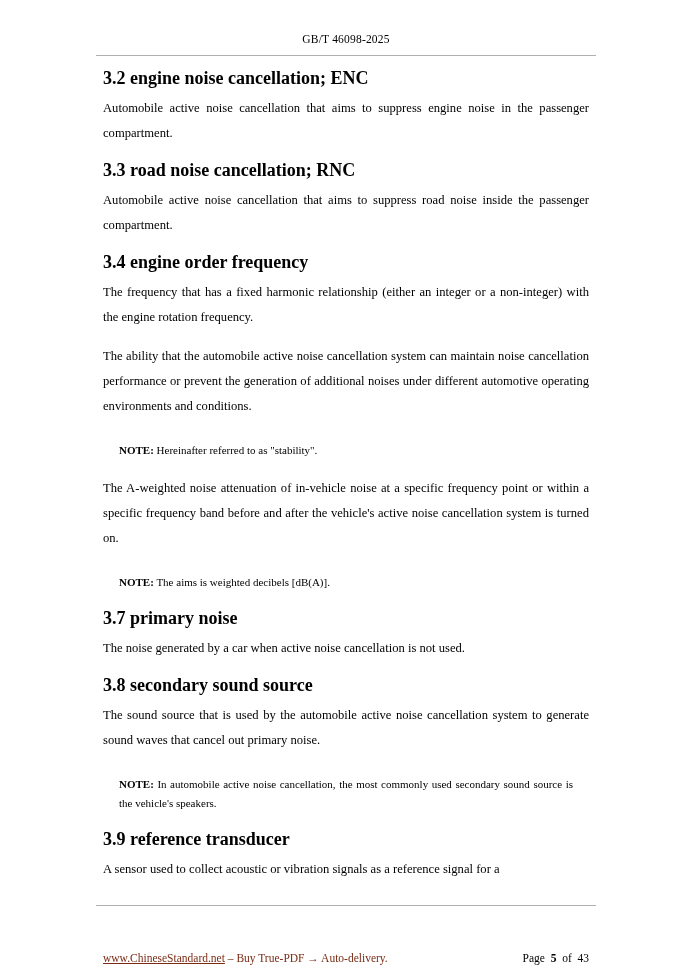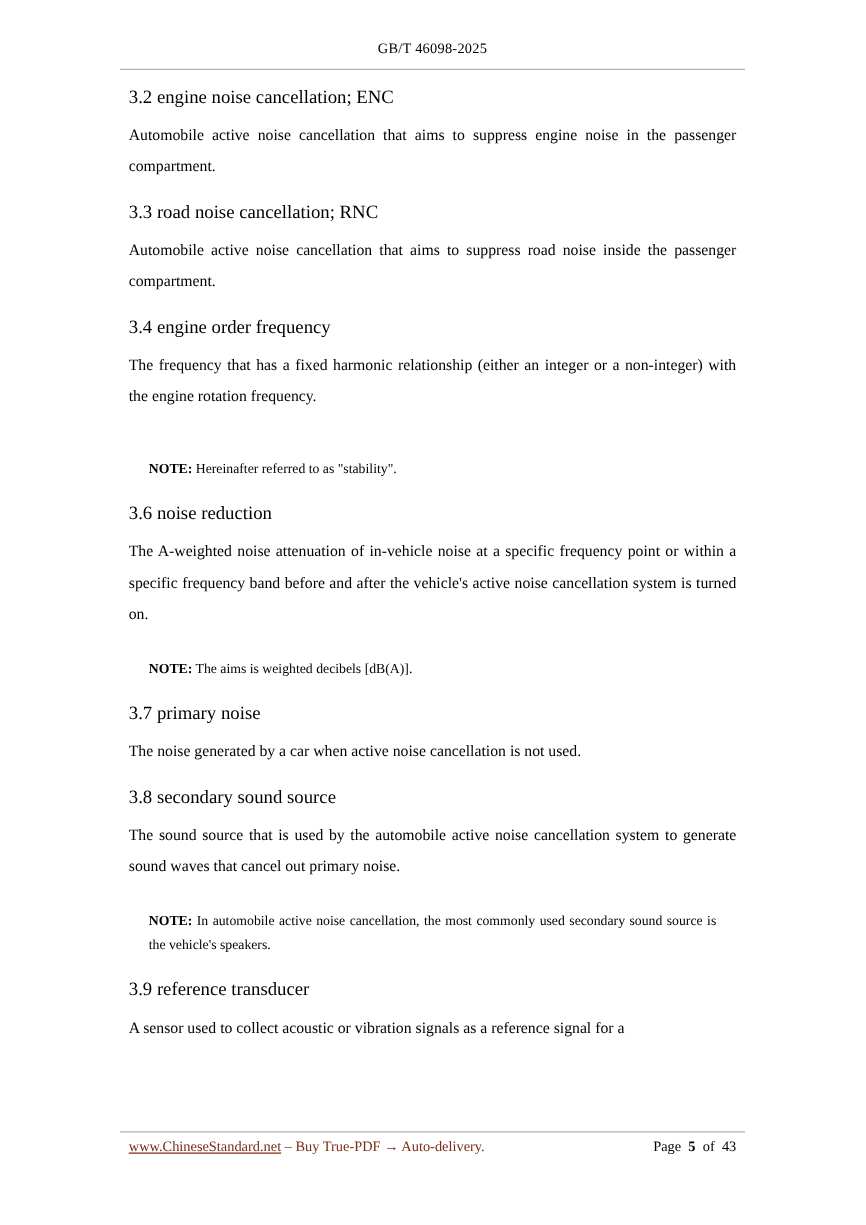--- a/index.html
+++ b/index.html
@@ -50,22 +50,22 @@
     line-height: 25px;
     text-align: justify;
     text-justify: inter-word;
     hyphens: none;
   }
   .block {
     margin-bottom: 14px;
   }
   h3.term {
     margin: 0 0 8px 0;
-    font-size: 15px;
-    font-weight: normal;
+    font-size: 18px;
+    font-weight: bold;
     line-height: 20px;
   }
   .note {
     font-size: 11px;
     line-height: 19px;
     text-align: justify;
     margin: 16px;
   }
   .note b {
     font-weight: bold;
@@ -83,20 +83,21 @@
     top: 912px;
     left: 103px;
     width: 486px;
     font-size: 11.5px;
     display: flex;
     justify-content: space-between;
     align-items: baseline;
   }
   .footer-left {
     color: #7a2b14;
+    margin-top: 40px;
   }
   .footer-left .link {
     color: #7a2b14;
     text-decoration: underline;
   }
   .footer-right {
     color: #000;
     white-space: pre;
   }
   .footer-right .pagenum {
@@ -126,26 +127,26 @@
       <h3 class="term">3.3 road noise cancellation; RNC</h3>
       <p class="para">Automobile active noise cancellation that aims to suppress road noise inside the passenger compartment.</p>
     </div>
 
     <div class="block">
       <h3 class="term">3.4 engine order frequency</h3>
       <p class="para">The frequency that has a fixed harmonic relationship (either an integer or a non-integer) with the engine rotation frequency.</p>
     </div>
 
     <div class="block">
+      <p class="para">The ability that the automobile active noise cancellation system can maintain noise cancellation performance or prevent the generation of additional noises under different automotive operating environments and conditions.</p>
       <div class="spacer-sm"></div>
       <p class="note"><b>NOTE:</b><span> Hereinafter referred to as "stability".</span></p>
     </div>
 
     <div class="block">
-      <h3 class="term">3.6 noise reduction</h3>
       <p class="para">The A-weighted noise attenuation of in-vehicle noise at a specific frequency point or within a specific frequency band before and after the vehicle's active noise cancellation system is turned on.</p>
       <div class="spacer-sm"></div>
       <p class="note"><b>NOTE:</b><span> The aims is weighted decibels [dB(A)].</span></p>
     </div>
 
     <div class="block">
       <h3 class="term">3.7 primary noise</h3>
       <p class="para">The noise generated by a car when active noise cancellation is not used.</p>
     </div>
 

